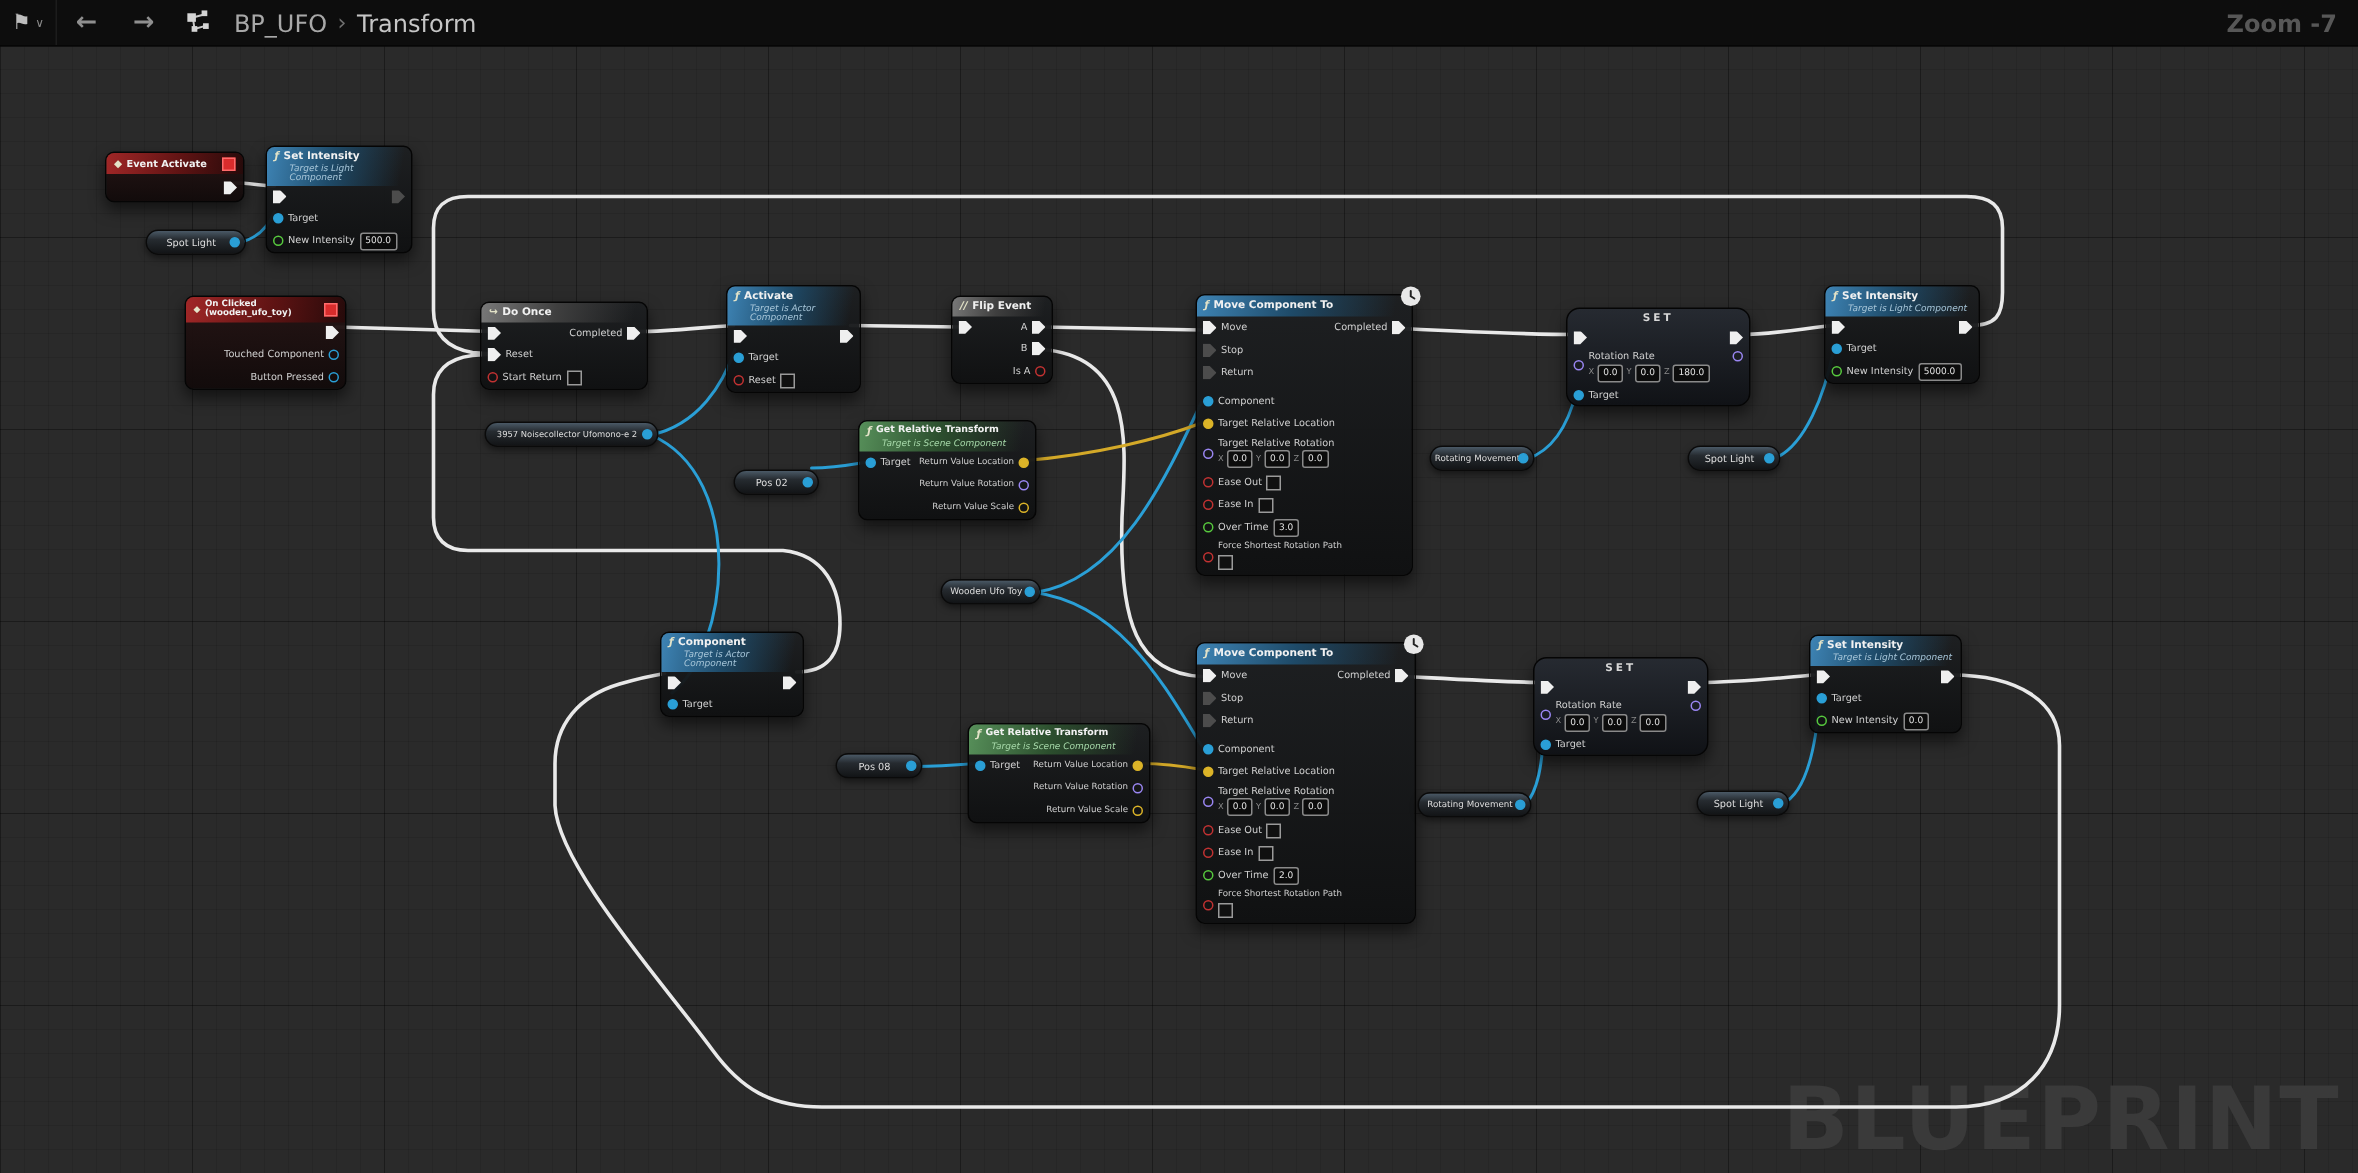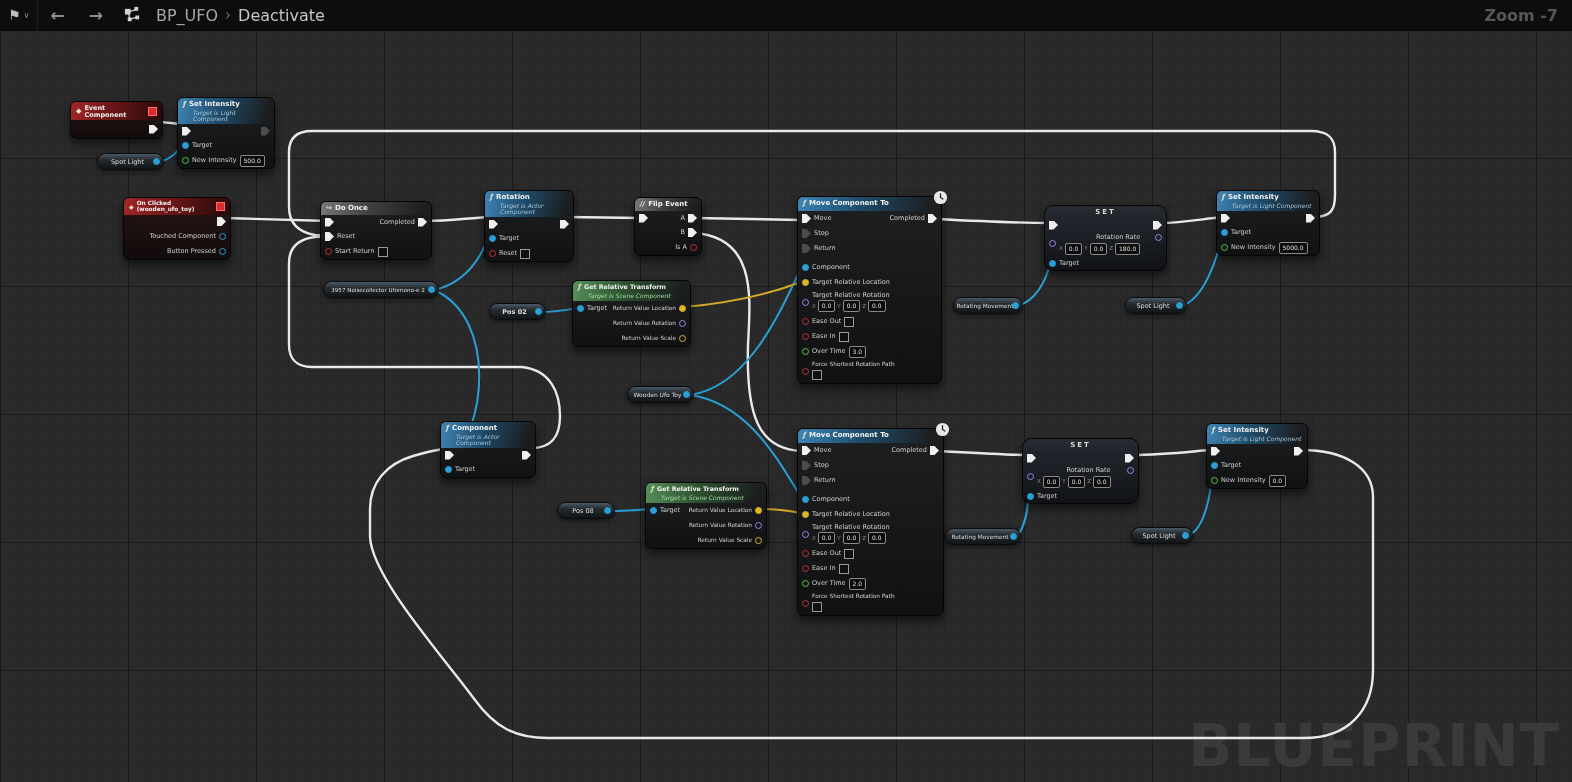--- a/index.html
+++ b/index.html
@@ -37,21 +37,21 @@
   .hdr .s{font-style:italic;font-size:6px;display:block;margin:2px 0 0 10px;}
   .hdr .ic{font-size:7px;color:#e3e3c8;font-style:italic;font-weight:bold;}
   .hdr-blue {background:linear-gradient(100deg,#3e84b5 0%,#1e4a68 45%,rgba(8,14,18,0) 92%);}
   .hdr-green{background:linear-gradient(100deg,#57905a 0%,#2c4f2e 45%,rgba(10,14,10,0) 92%);}
   .hdr-gray {background:linear-gradient(100deg,#787878 0%,#3f3f3f 45%,rgba(16,16,18,0) 92%);}
   .hdr-red  {background:linear-gradient(100deg,#a12727 0%,#5e1313 55%,#260a0a 100%);}
   .hdr-blue .s{color:#a6c5d8;} .hdr-green .s{color:#a6d8a9;}
   .badge{width:7px;height:7px;background:#d92c2c;border:1px solid #ff6b6b;margin-left:auto;flex:none;}
   .rw{display:flex;align-items:center;height:15px;padding:0 4px;gap:3px;}
   .rw.right{justify-content:flex-end;}
-  .rw.split{justify-content:space-between;text-align:right;}
+  .rw.split{justify-content:space-between;}
   .grp{display:flex;align-items:center;gap:3px;}
   .lbl{font-size:6.5px;color:#cfcfcf;}
   .vstack{display:flex;flex-direction:column;gap:2px;}
   .fields{display:flex;align-items:center;gap:2px;}
   .xp{width:9px;height:9px;clip-path:polygon(0 0,50% 0,100% 50%,50% 100%,0 100%);background:#efefef;flex:none;}
   .xp.off{background:#4c4c4c;}
   .dot{width:7px;height:7px;border-radius:50%;flex:none;border:1.6px solid var(--c,#2a9fd6);box-sizing:border-box;}
   .dot.on{background:var(--c,#2a9fd6);}
   .c-obj{--c:#2a9fd6;} .c-bool{--c:#c23232;} .c-float{--c:#57c93e;} .c-vec{--c:#dcb428;} .c-rot{--c:#9a86f2;}
   .val{background:#0c0c0c;border:1px solid #8a8a8a;border-radius:2px;color:#e2e2e2;font-size:6px;
@@ -83,21 +83,21 @@
     <svg width="19" height="19" viewBox="0 0 20 20">
       <path d="M6 6 L13 4 M6 7 L7 14 M7 14 L14 12" stroke="#c9c9c9" stroke-width="1.4" fill="none"></path>
       <rect x="2" y="3" width="6" height="6" fill="#d4d4d4"></rect>
       <rect x="12" y="1" width="4" height="4" fill="#d4d4d4"></rect>
       <rect x="5" y="12" width="4" height="4" fill="#d4d4d4"></rect>
       <rect x="13" y="10" width="4" height="4" fill="#d4d4d4"></rect>
     </svg>
   </div>
   <span class="crumb-root">BP_UFO</span>
   <span class="crumb-sep">›</span>
-  <span class="crumb-cur">Deactivate</span>
+  <span class="crumb-cur">Transform</span>
   <span class="zoom-label">Zoom -7</span>
 </div>
 
 <div id="canvas">
   <div id="watermark">BLUEPRINT</div>
 </div>
 
 <svg class="wires" width="1572" height="782">
   <g fill="none" stroke="#e9e9e9" stroke-width="2.4" stroke-linecap="round">
     <path d="M156,122 C168,122 175,124 183,124"></path>
@@ -130,21 +130,21 @@
   <g fill="none" stroke="#d4a928" stroke-width="2" stroke-linecap="round">
     <path d="M684,307 C730,303 772,293 801,282"></path>
     <path d="M760,509 C775,509 790,511 801,513"></path>
   </g>
 </svg>
 
 <div class="node event" style="left:70px;top:101px;width:91px;">
   <div class="hdr hdr-red">
     <div class="trow">
         <span class="ic">◆</span>
-    <span class="t" style="font-size:6.5px;">Event Component</span>
+    <span class="t" style="font-size:6.5px;">Event Activate</span>
     <span class="badge"></span>
       </div>
   </div>
   <div class="rw right" style="height:18px;">
       <span class="xp"></span>
     </div>
 </div>
 
 <div class="node" style="left:177px;top:97px;width:96px;">
   <div class="hdr hdr-blue">
@@ -217,21 +217,21 @@
       <span class="dot c-bool"></span>
       <span class="lbl">Start Return</span>
       <span class="chk"></span>
     </div>
 </div>
 
 <div class="node" style="left:484px;top:190px;width:88px;">
   <div class="hdr hdr-blue">
     <div class="trow">
         <span class="ic">ƒ</span>
-    <span class="t">Rotation</span>
+    <span class="t">Activate</span>
       </div>
     <span class="s">Target is Actor Component</span>
   </div>
   <div class="rw split" style="height:14px;">
       <span class="xp"></span>
       <span class="xp"></span>
     </div>
   <div class="rw">
       <span class="dot on c-obj"></span>
       <span class="lbl">Target</span>
@@ -288,21 +288,21 @@
   <div class="rw right">
       <span class="lbl" style="font-size:5.8px;">Return Value Rotation</span>
       <span class="dot c-rot"></span>
     </div>
   <div class="rw right">
       <span class="lbl" style="font-size:5.8px;">Return Value Scale</span>
       <span class="dot c-vec"></span>
     </div>
 </div>
 
-<div class="pill" style="left:489px;top:303px;width:57px;font-weight:bold;">
+<div class="pill" style="left:489px;top:313px;width:57px;">
   <span>Pos 02</span>
   <span class="dot on c-obj"></span>
 </div>
 
 <div class="pill" style="left:323px;top:281px;width:116px;font-size:5.6px;">
   <span>3957 Noisecollector Ufomono-e 2</span>
   <span class="dot on c-obj"></span>
 </div>
 
 <div class="node" style="left:797px;top:196px;width:143px;">

